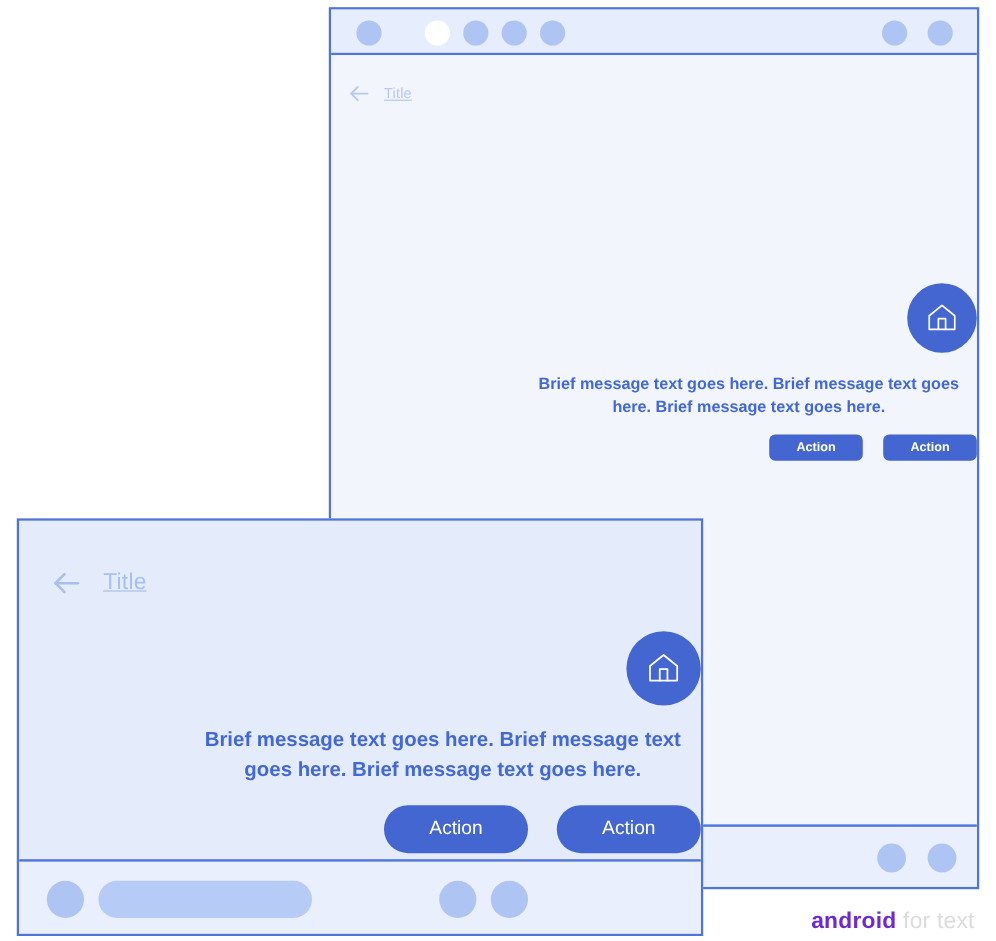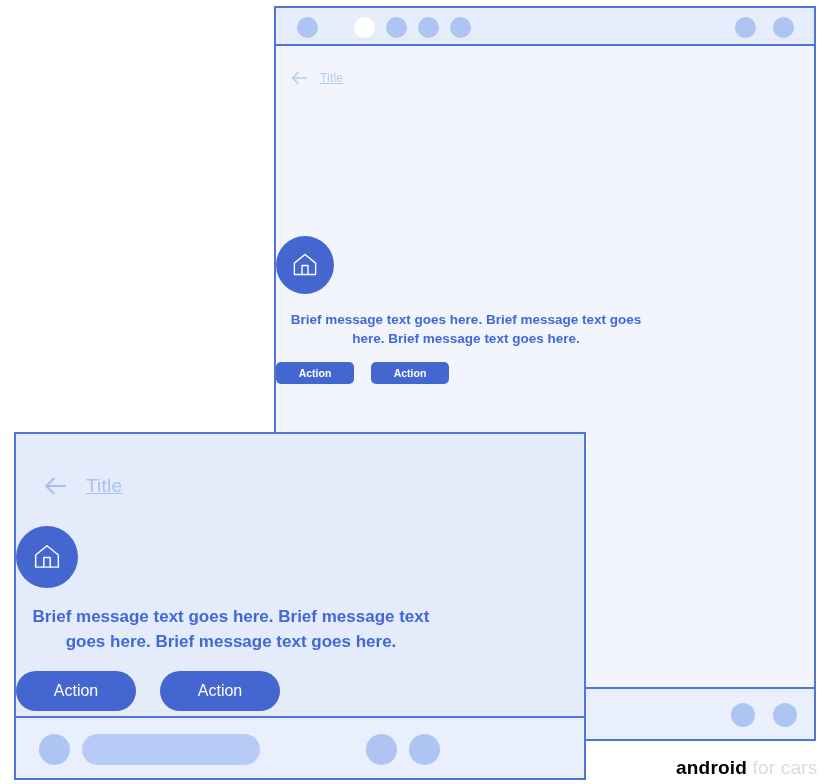--- a/index.html
+++ b/index.html
@@ -36,21 +36,21 @@
 
   .appbar{position:absolute;left:0;top:0;width:100%;height:44px;display:flex;align-items:center;}
   #back-appbar{top:10px;padding-left:12px;}
   .back-arrow{width:22px;height:22px;flex:0 0 auto;}
   .back-arrow svg{display:block;width:22px;height:22px;}
   .appbar-title{color:#b5c9f2;font-size:12px;margin-left:10px;letter-spacing:.2px;text-decoration:underline;}
   #front-appbar .appbar-title{color:#a9bff0;font-size:19px;margin-left:16px;}
   #front-appbar .back-arrow,#front-appbar .back-arrow svg{width:30px;height:30px;}
 
   
-  .msgblock{position:absolute;left:0;width:100%;display:flex;flex-direction:column;align-items:flex-start;}
+  .msgblock{position:absolute;left:0;width:100%;display:flex;flex-direction:column;align-items:flex-end;}
   .circle-icon{border-radius:50%;background:#4466d0;display:flex;align-items:center;justify-content:center;}
   .msg{color:#4268d8;font-weight:bold;text-align:center;}
   .actions{display:flex;}
   .btn{background:#4466d0;color:#ffffff;text-align:center;box-sizing:border-box;
        display:flex;align-items:center;justify-content:center;}
 
   
   #back-msgblock{top:190px;}
   #back-msgblock .circle-icon{width:58px;height:58px;}
   #back-msgblock .circle-icon svg{width:30px;height:30px;}
@@ -87,21 +87,21 @@
   #fn-dot-l{left:23px;}
   #fn-dot-r1{left:350px;}
   #fn-dot-r2{left:393px;}
   #fn-pill{position:absolute;left:66px;top:16px;width:178px;height:31px;border-radius:16px;background:#b6cbf6;}
 
   
   #watermark{
     position:absolute;left:676px;top:757px;
     font-size:19px;color:#dcdcdc;white-space:nowrap;letter-spacing:.2px;
   }
-  #watermark .wm-bold{font-weight:bold;color:#000000;}
+  #watermark .wm-bold{font-weight:bold;color:#6d28d9;}
 </style>
 </head>
 <body>
 
 <div class="window" id="back-window">
 
   <div id="back-statusbar">
     <div class="dot" id="bs-dot-1"></div>
     <div class="dot" id="bs-dot-2"></div>
     <div class="dot" id="bs-dot-3"></div>
@@ -180,14 +180,14 @@
   <div id="front-navbar">
     <div class="dot" id="fn-dot-l"></div>
     <div id="fn-pill"></div>
     <div class="dot" id="fn-dot-r1"></div>
     <div class="dot" id="fn-dot-r2"></div>
   </div>
 
 </div>
 
 <div id="watermark">
-  <span class="wm-bold">android</span><span> for cars</span>
+  <span class="wm-bold">android</span><span> for text</span>
 </div>
 
 </body></html>

